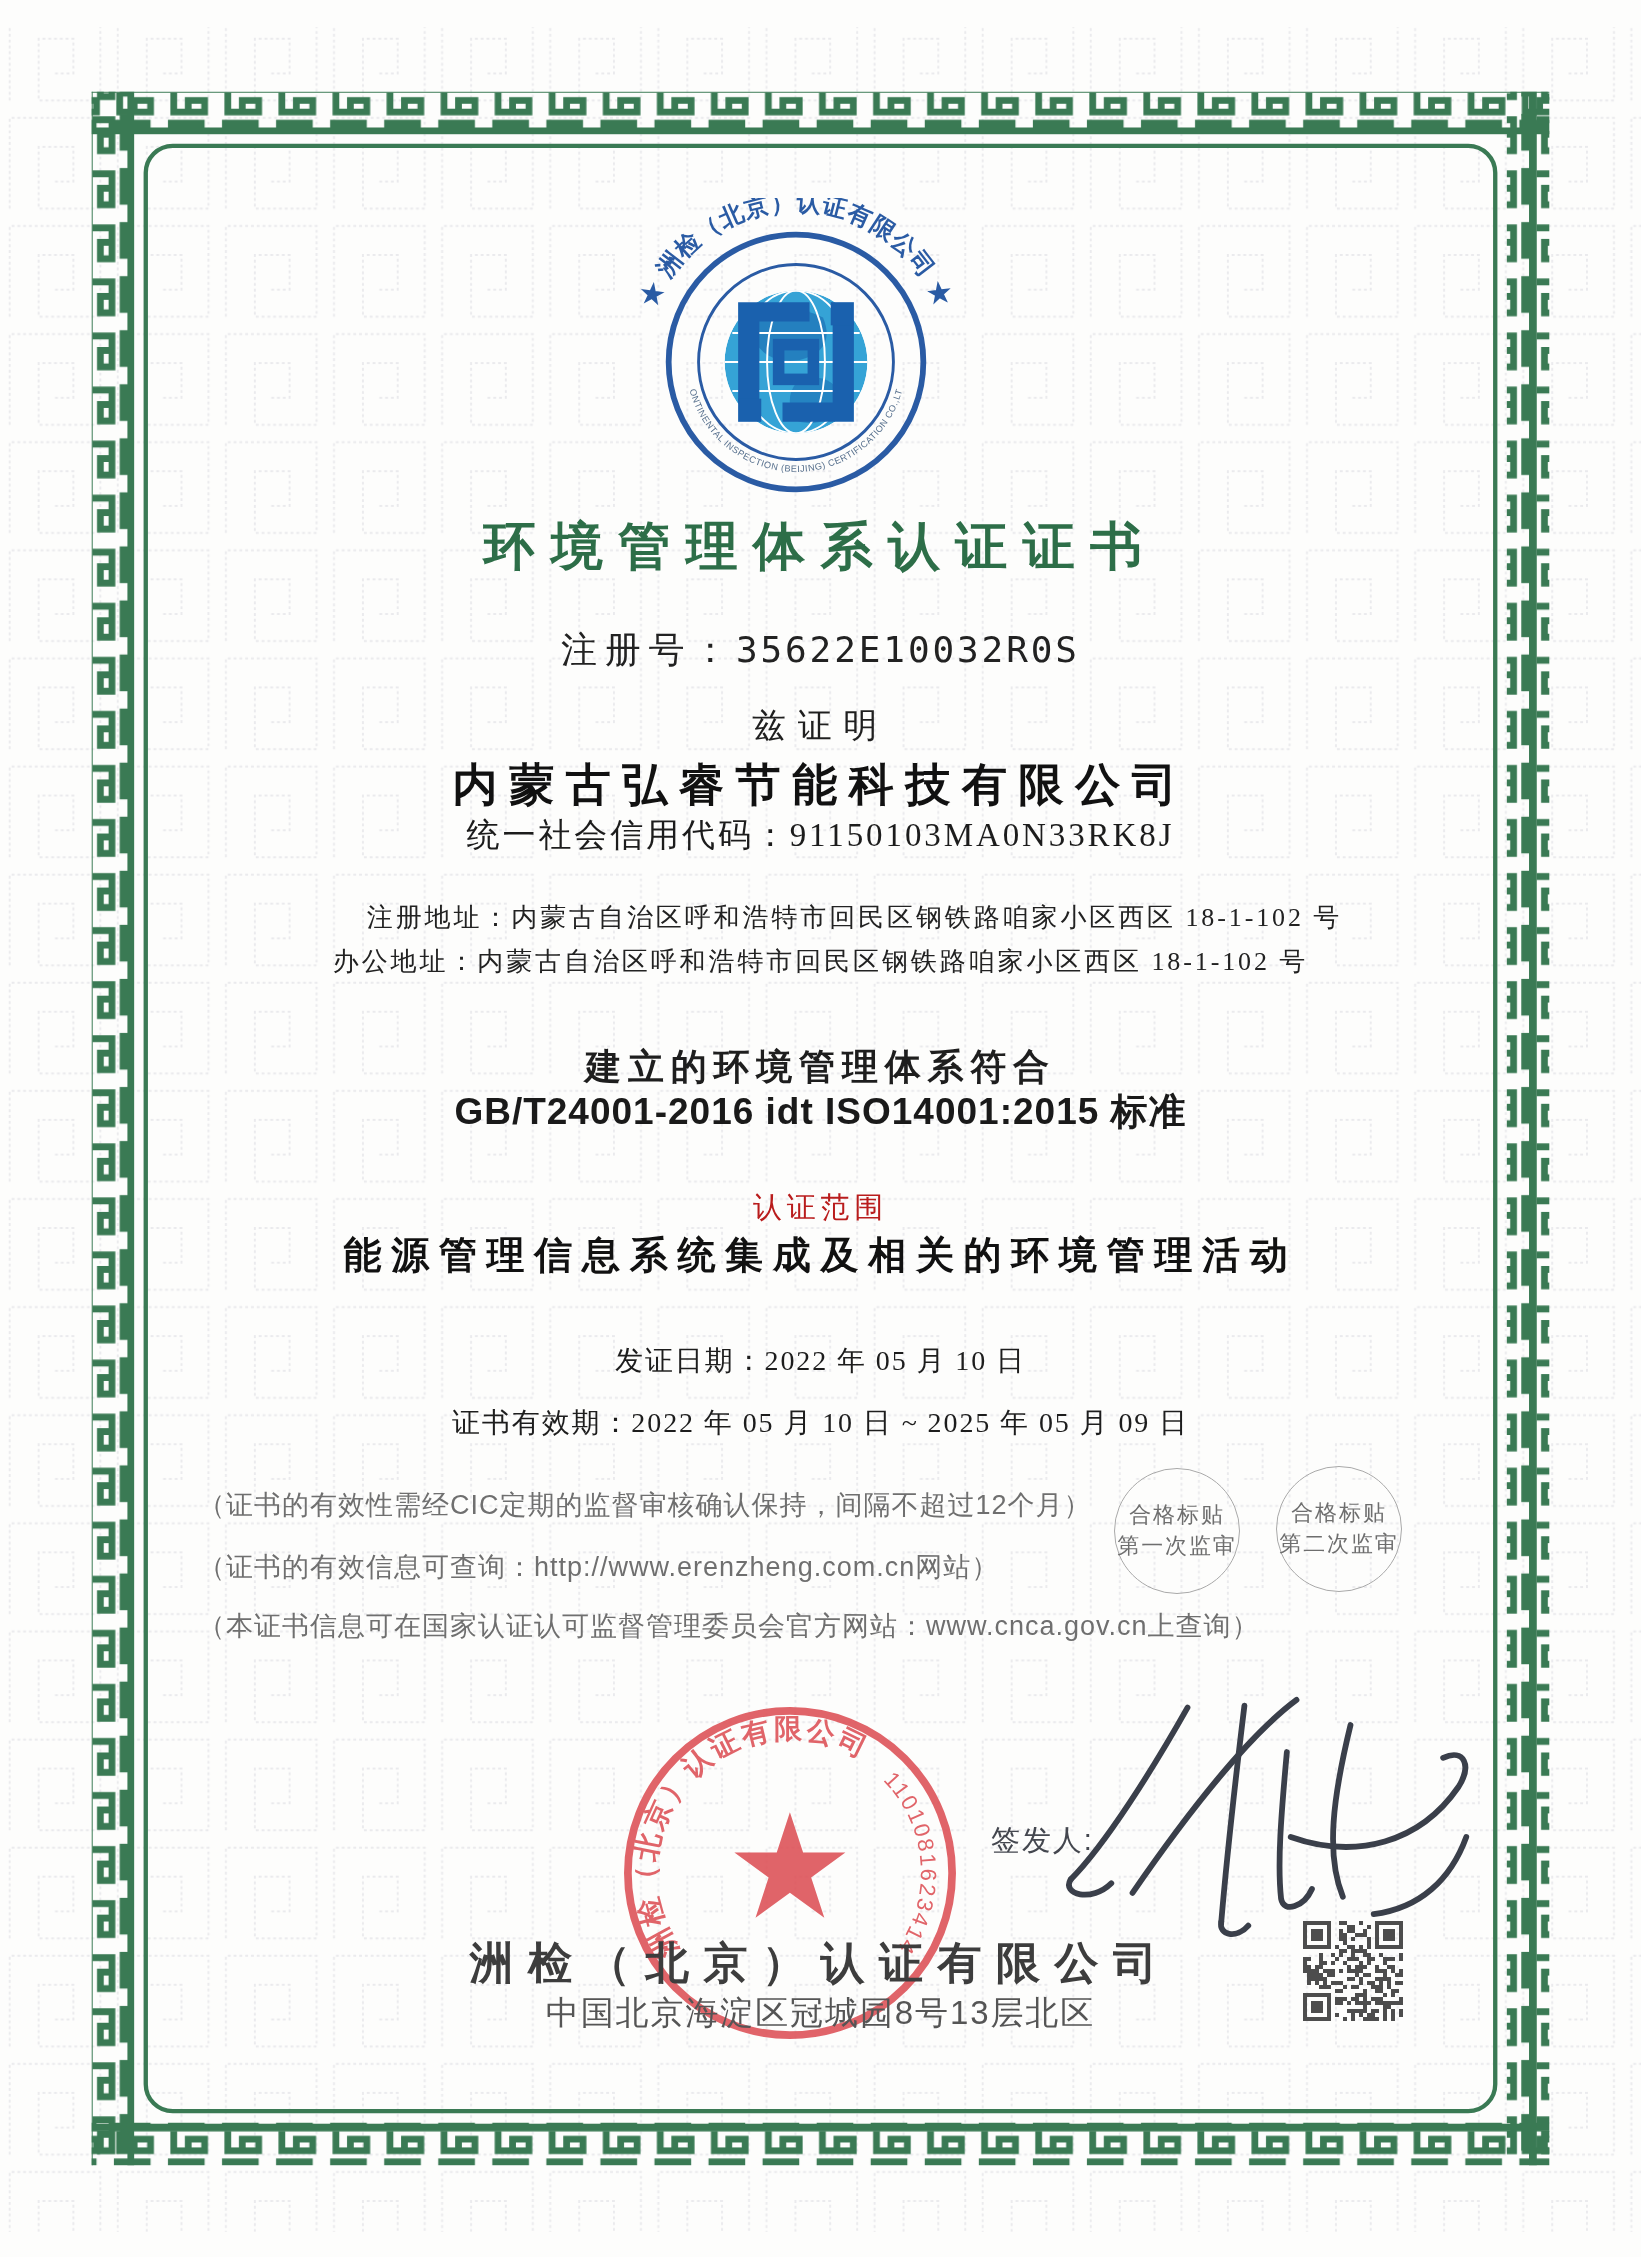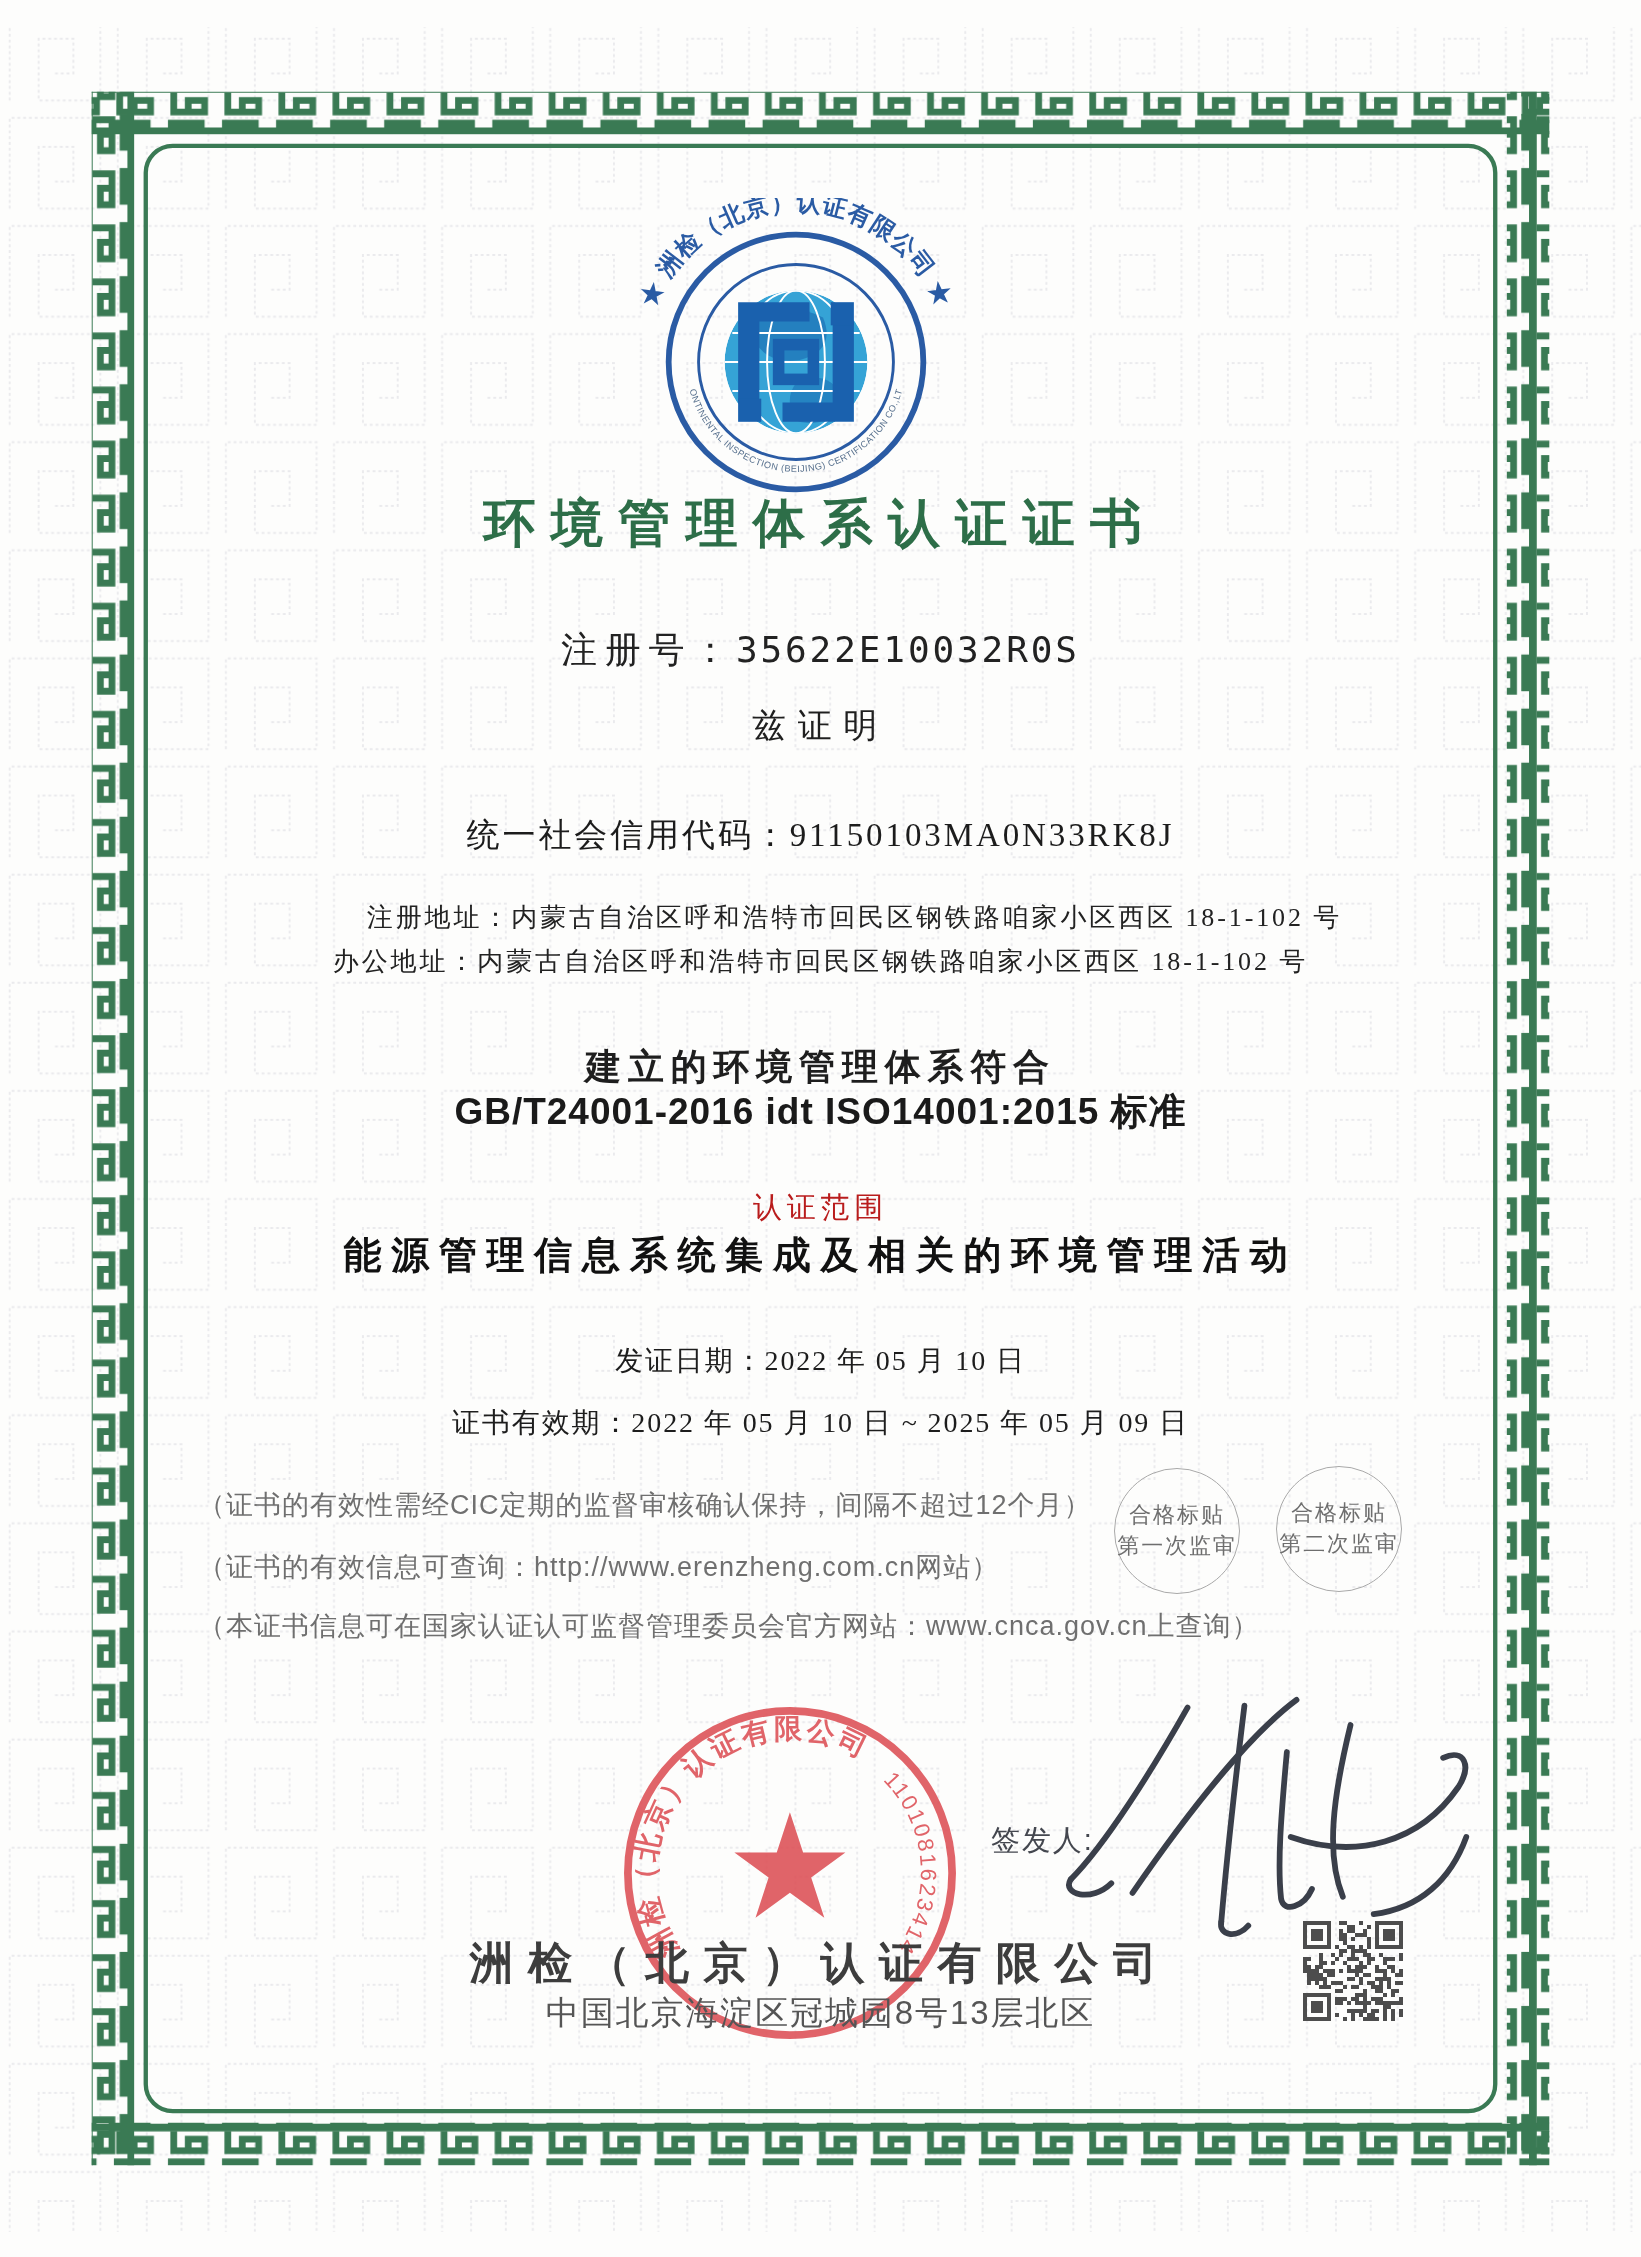--- a/index.html
+++ b/index.html
@@ -3,21 +3,21 @@
 <meta charset="utf-8">
 <style>
   html,body{margin:0;padding:0;background:#ffffff;}
   .page{position:relative;width:1641px;height:2257px;background:#fdfdfc;overflow:hidden;
         font-family:"Liberation Serif", serif;color:#2f2f2f;}
   .abs{position:absolute;}
   .center{left:0;width:1641px;text-align:center;}
   .serif{font-family:"Liberation Serif", serif;}
   .mono{font-family:"DejaVu Sans Mono", monospace;}
 
-  .cert-title{top:489px;font-size:52px;font-weight:700;letter-spacing:15.4px;color:#2d6e48;font-family:"Liberation Sans",sans-serif;}
+  .cert-title{top:512px;font-size:52px;font-weight:700;letter-spacing:15.4px;color:#2d6e48;font-family:"Liberation Sans",sans-serif;}
   .reg-line{top:626px;font-size:36px;letter-spacing:2.9px;color:#222;}
   .reg-line .lab{letter-spacing:7.7px;}
   .attest{top:703px;font-size:34px;letter-spacing:11.6px;color:#1f1f1f;}
   .company-name{top:755px;font-size:45px;font-weight:700;letter-spacing:11.6px;color:#111;}
   .credit-line{top:813px;font-size:33px;letter-spacing:2.9px;color:#1c1c1c;}
   .addr{font-size:26px;letter-spacing:2.9px;color:#222;}
   .addr1{top:900px;margin-left:34px;}
   .addr2{top:944px;}
   .std1{top:1043px;font-size:36px;font-weight:700;letter-spacing:6.8px;color:#1e1e1e;}
   .std2{top:1087px;font-size:37px;font-weight:700;letter-spacing:1px;color:#1a1a1a;font-family:"Liberation Sans",sans-serif;}
@@ -111,20 +111,21 @@
     </text>
   </svg>
 
   <div class="abs center cert-title">环境管理体系认证证书</div>
 
   <div class="abs center reg-line">
     <span class="lab serif">注册号：</span><span class="mono">35622E10032R0S</span>
   </div>
 
   <div class="abs center attest">兹证明</div>
+  <div class="abs center company-name">内蒙古弘睿节能科技有限公司</div>
   <div class="abs center credit-line">统一社会信用代码：91150103MA0N33RK8J</div>
 
   <div class="abs center addr addr1">注册地址：内蒙古自治区呼和浩特市回民区钢铁路咱家小区西区 18-1-102 号</div>
   <div class="abs center addr addr2">办公地址：内蒙古自治区呼和浩特市回民区钢铁路咱家小区西区 18-1-102 号</div>
 
   <div class="abs center std1">建立的环境管理体系符合</div>
   <div class="abs center std2">GB/T24001-2016 idt ISO14001:2015 标准</div>
 
   <div class="abs center scope-label">认证范围</div>
   <div class="abs center scope-value">能源管理信息系统集成及相关的环境管理活动</div>

